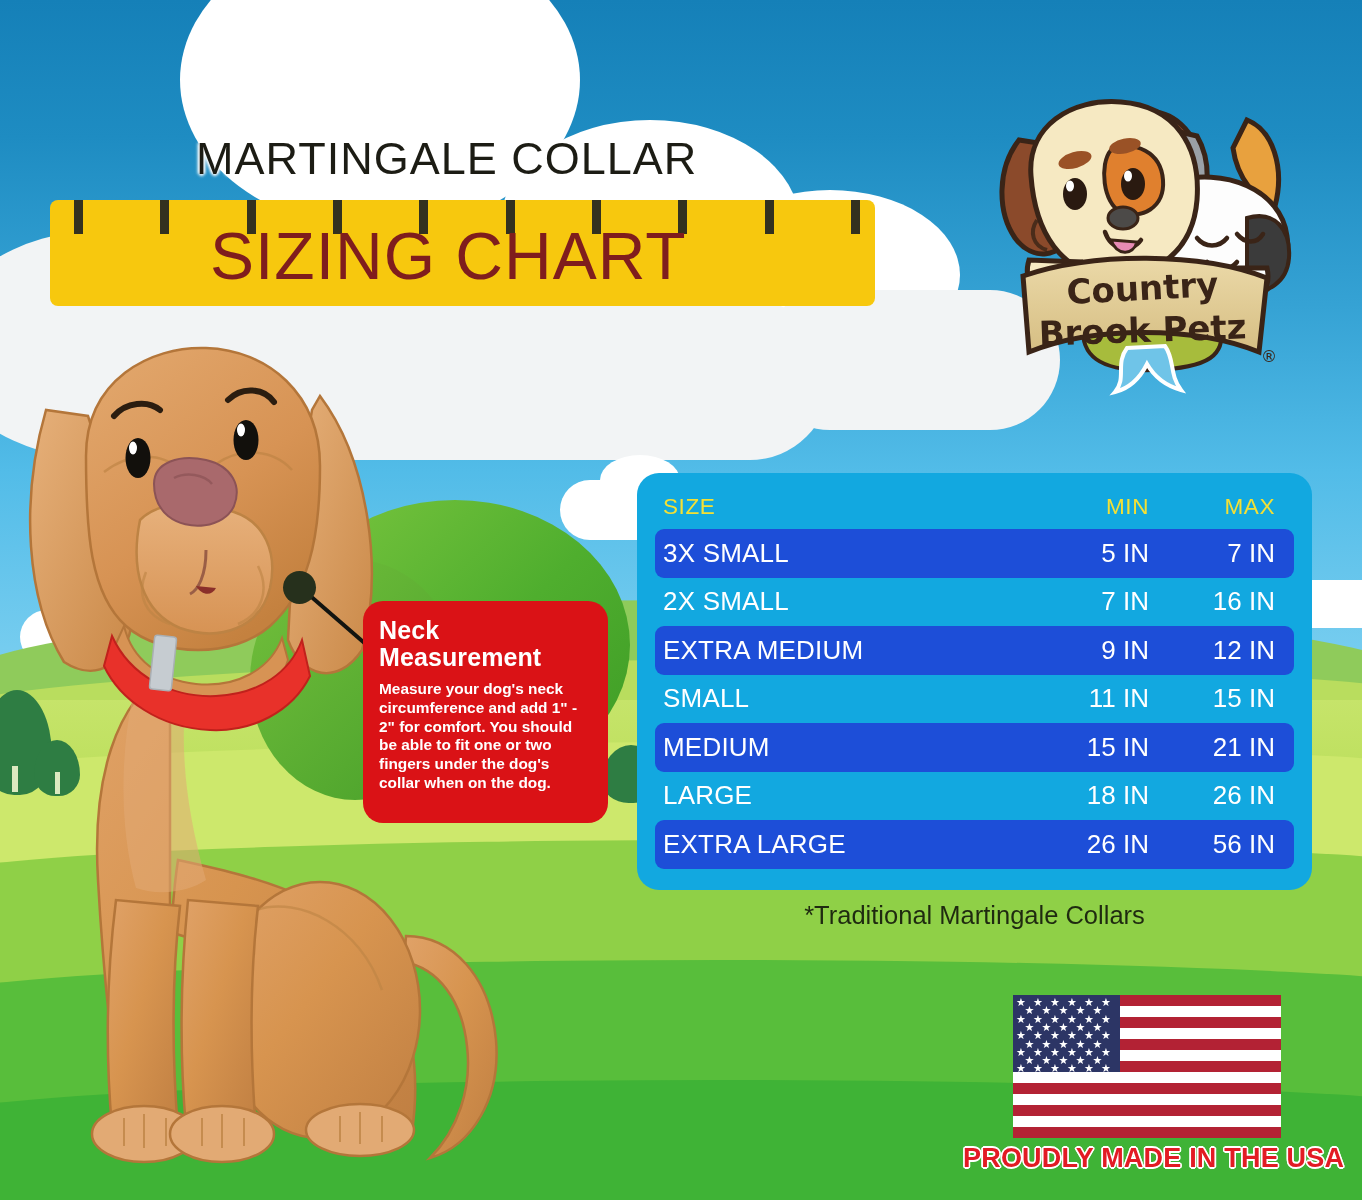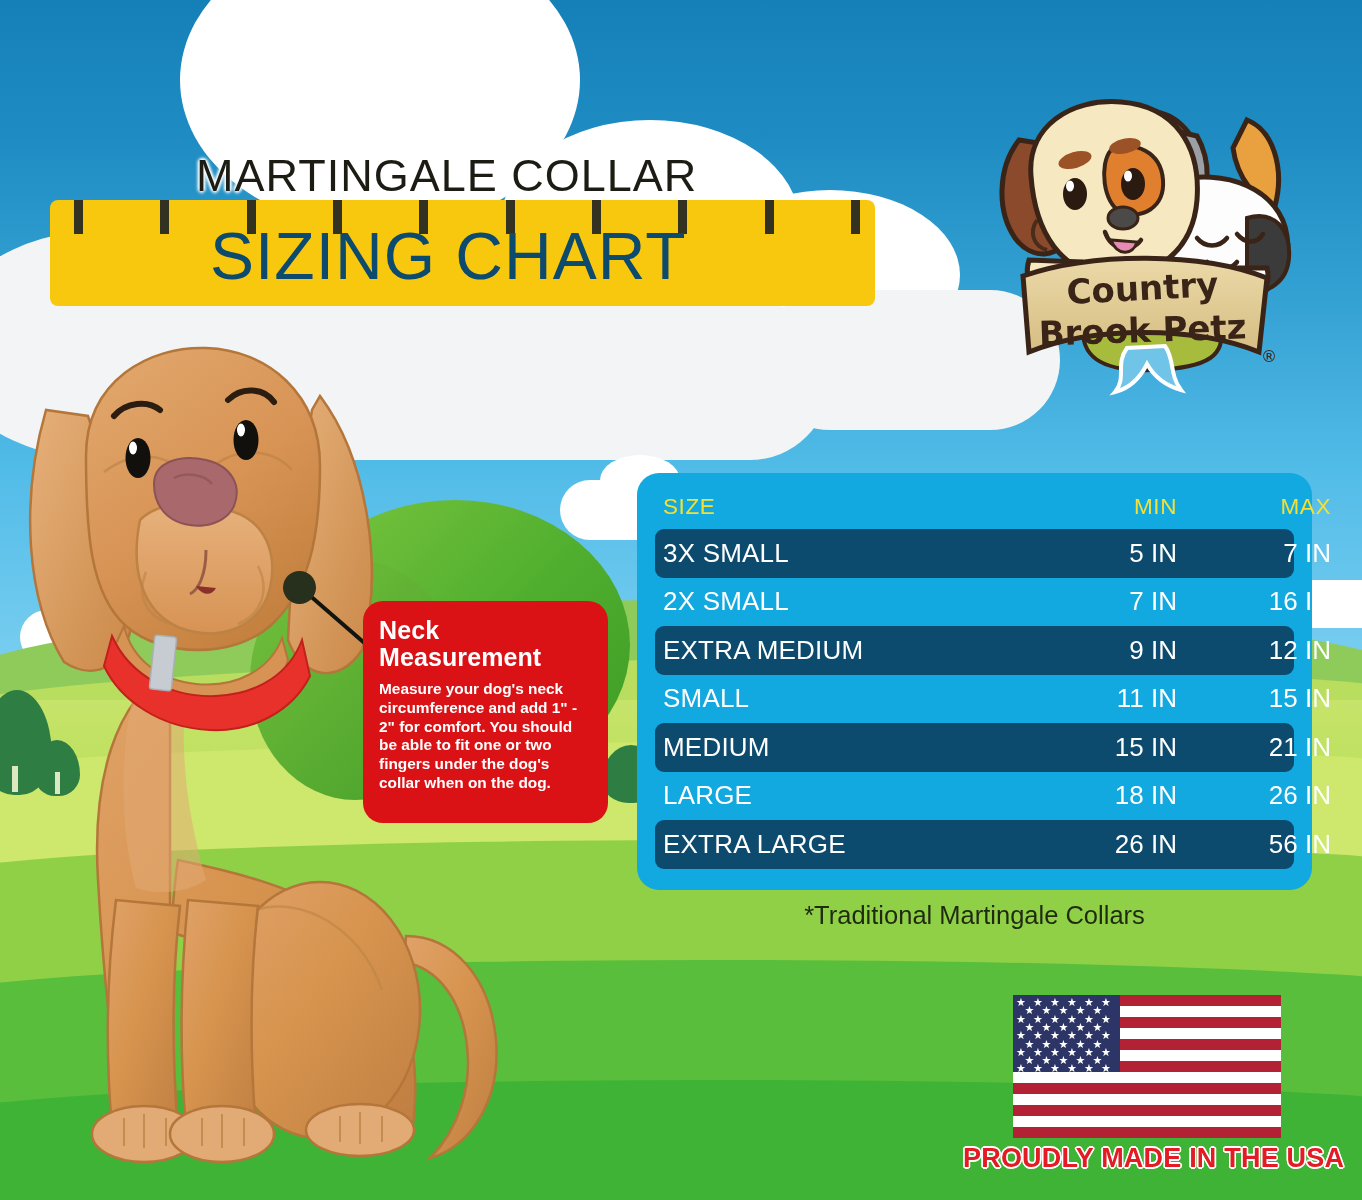--- a/index.html
+++ b/index.html
@@ -101,21 +101,21 @@
   }
   .bush-b {
     left: 250px; top: 560px;
     width: 210px; height: 240px;
     background: linear-gradient(135deg, #74C03C 0%, #479F2A 100%);
   }
 
   
   .title-top {
     position: absolute;
-    left: 196px; top: 150px;
+    left: 196px; top: 133px;
     font-size: 45px;
     letter-spacing: 1px;
     font-weight: 400;
     color: #1C1C14;
     text-shadow:
        2px 0 3px rgba(255,255,255,.95),
       -2px 0 3px rgba(255,255,255,.95),
        0 2px 3px rgba(255,255,255,.95),
        0 -2px 3px rgba(255,255,255,.95);
     white-space: nowrap;
@@ -138,21 +138,21 @@
     top: 0;
     width: 9px; height: 34px;
     background: #33311F;
   }
   .title-main {
     position: absolute;
     left: 210px; top: 218px;
     font-size: 66px;
     font-weight: 400;
     letter-spacing: 1px;
-    color: #0c4a6e;
+    color: #7f1d1d;
     white-space: nowrap;
   }
 
   
   .dog { position: absolute; left: 20px; top: 340px; }
 
   
   .leader-dot {
     position: absolute;
     left: 283px; top: 571px;
@@ -199,23 +199,22 @@
     border-radius: 22px;
     padding: 12px 18px 14px 18px;
   }
   .row {
     position: relative;
     display: flex;
     align-items: center;
     height: 48.5px;
     border-radius: 9px;
     padding: 0 10px 0 8px;
-    gap: 28px;
-  }
-  .row.alt { background: #0c4a6e; }
+  }
+  .row.alt { background: #1d4ed8; }
   .row .c-size {
     flex: 0 0 360px;
     font-size: 26px;
     color: #FFFFFF;
     letter-spacing: .2px;
   }
   .row .c-min, .row .c-max {
     flex: 0 0 126px;
     text-align: right;
     font-size: 26px;

